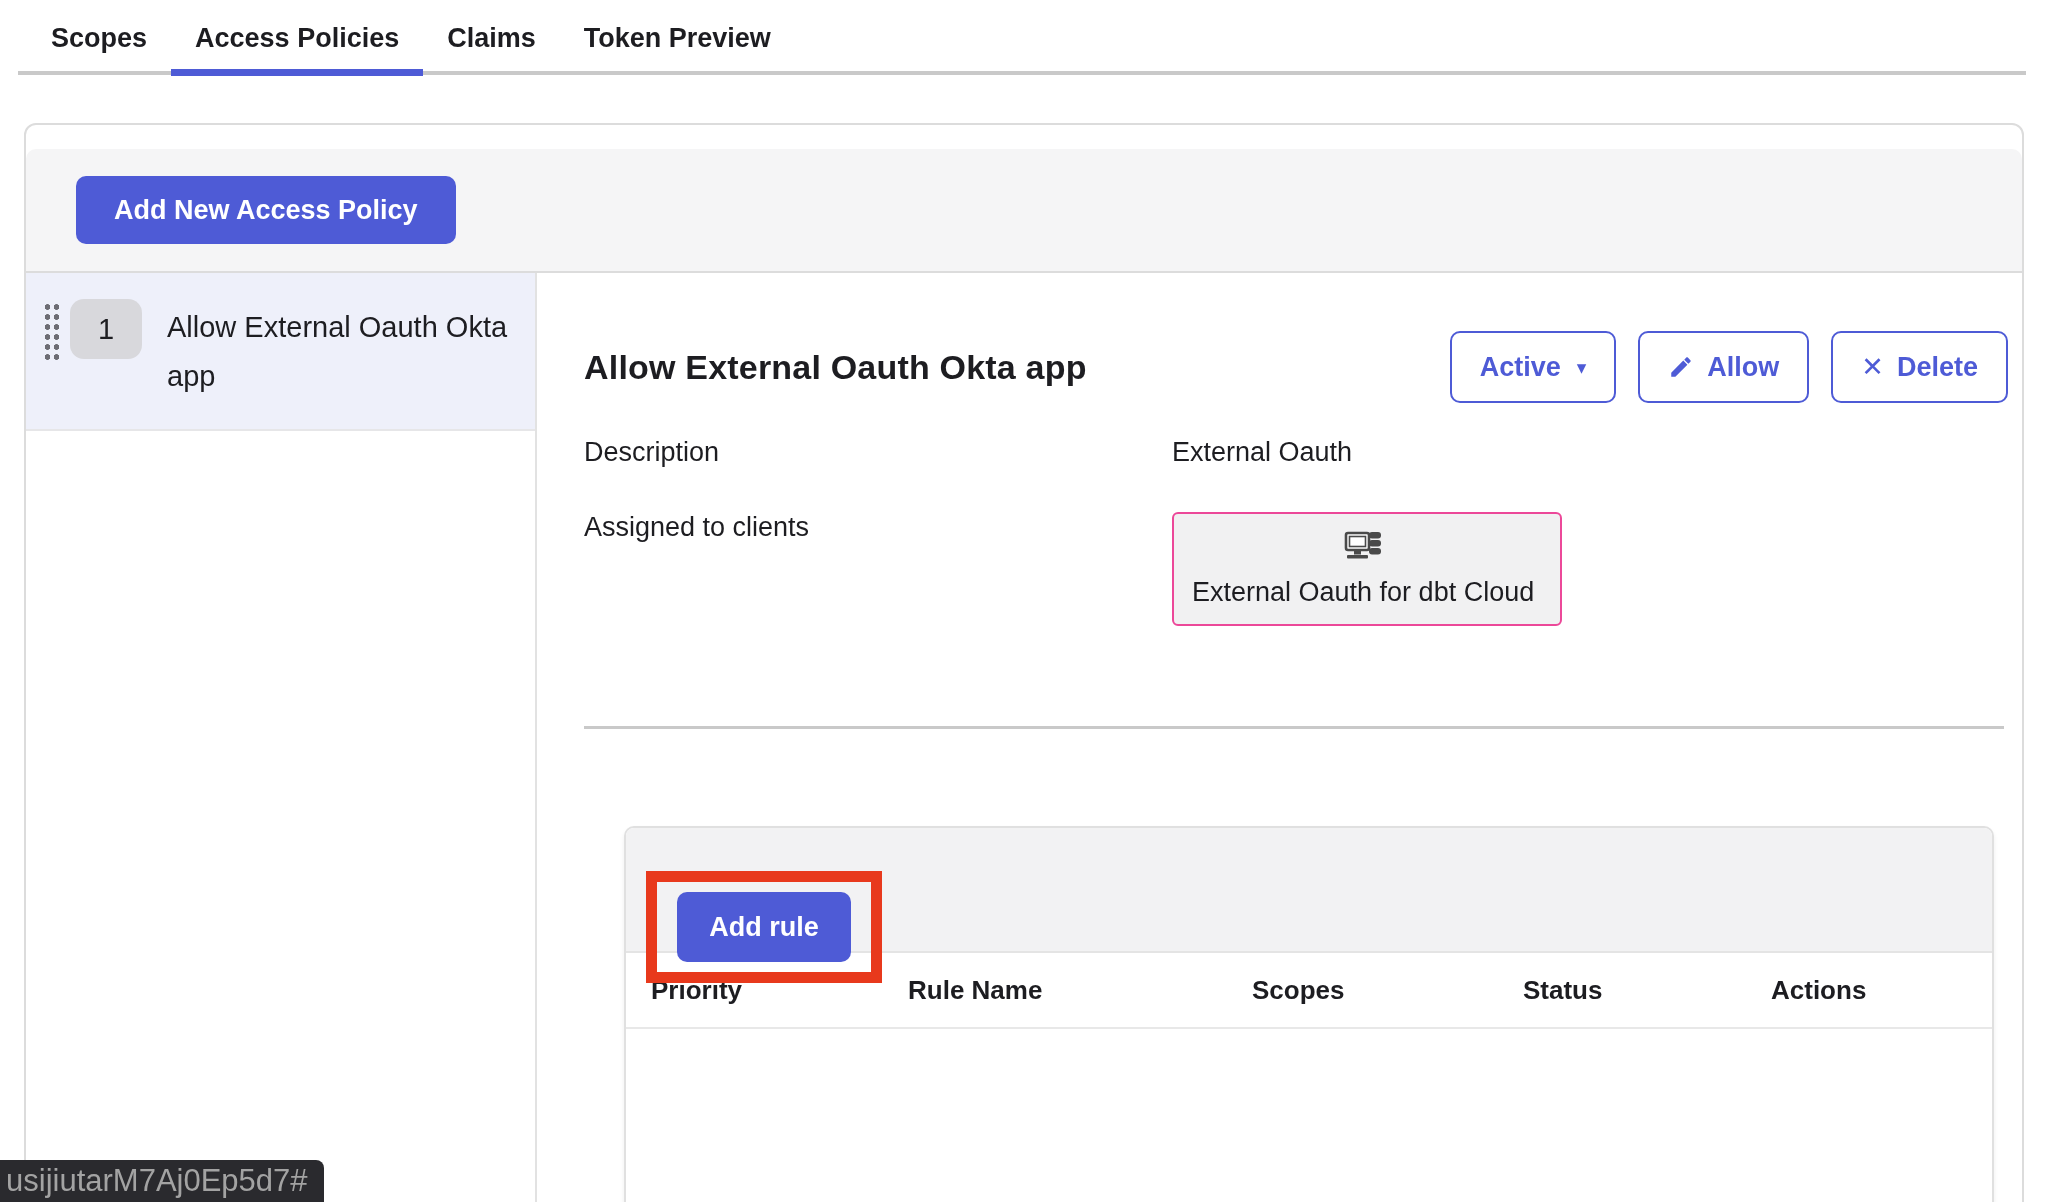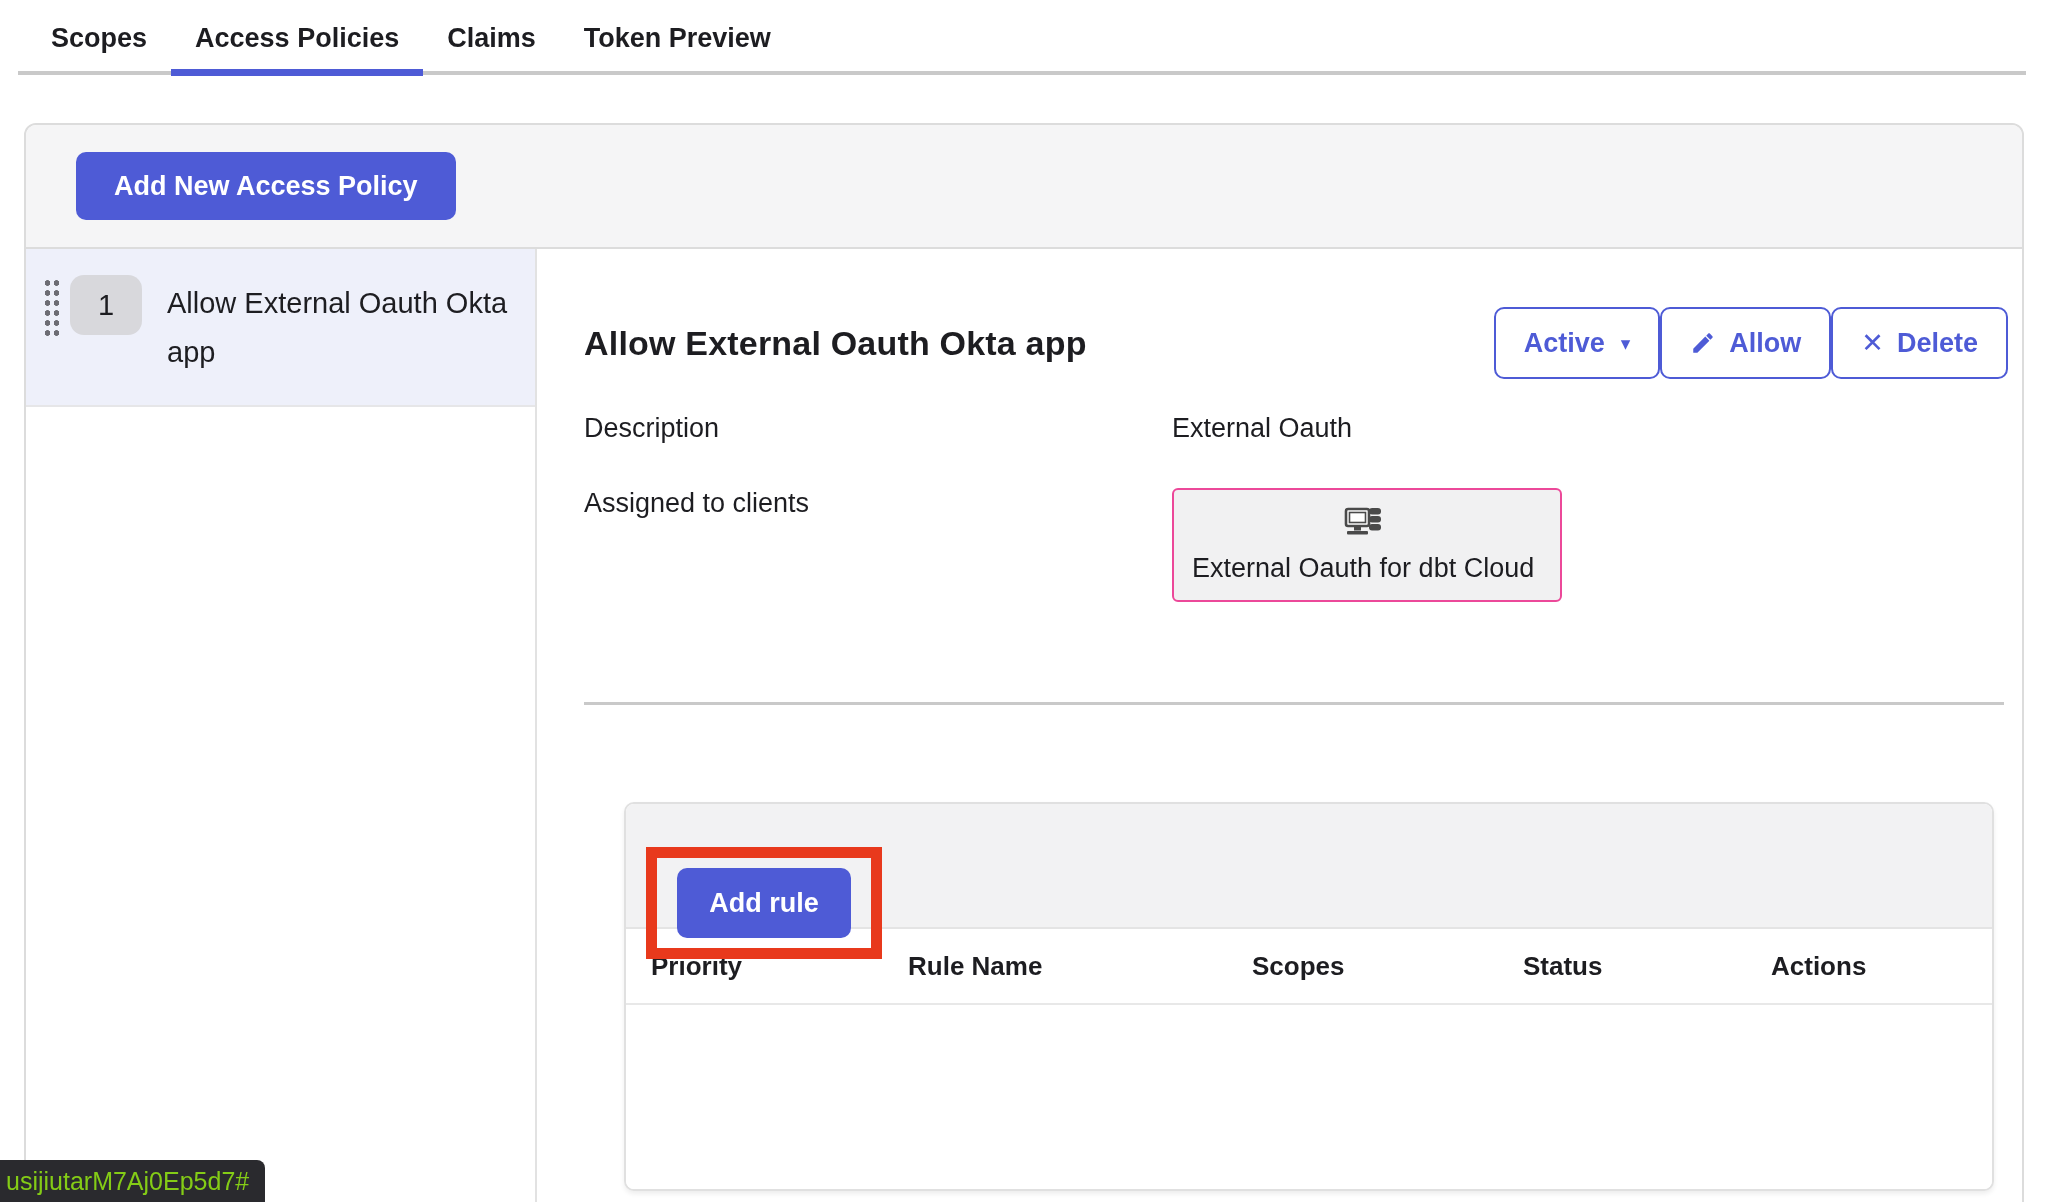--- a/index.html
+++ b/index.html
@@ -12,21 +12,21 @@
   .tabbar-line { position:absolute; left:18px; top:71px; width:2008px; height:4px; background:#c9c9c9; }
   .tab { position:relative; display:flex; align-items:center; height:76px; padding:0 24px;
          font-size:27px; font-weight:700; cursor:pointer; white-space:nowrap; z-index:2; }
   .tab .underline { display:none; }
   .tab.active .underline { display:block; position:absolute; left:0; right:0; bottom:0; height:7px; background:#4e5bd6; }
 
   
   .card { position:absolute; left:24px; top:123px; width:2000px; height:1300px;
           border:2px solid #dcdcdc; border-radius:12px; background:#fff; }
   .card-head { height:124px; background:#f5f5f6; border-bottom:2px solid #dcdcdc;
-               border-radius:10px 10px 0 0; display:flex; align-items:center; padding-left:50px; }
+               border-radius:10px 10px 0 0; display:flex; align-items:center; padding-left:50px;margin-top:24px; }
   .btn-primary { display:inline-flex; align-items:center; justify-content:center;
                  background:#4e5bd6; color:#fff; font-size:27px; font-weight:700;
                  border:none; border-radius:10px; height:68px; padding:0 38px; cursor:pointer;
                  font-family:inherit; }
   .card-body { display:flex; height:1172px; }
 
   
   .sidebar { width:511px; border-right:2px solid #e2e2e2; flex:none; }
   .policy-item { display:flex; align-items:flex-start; background:#eef0fa;
                  border-bottom:2px solid #e6e6e8; padding:26px 14px 28px 16px; cursor:pointer; }
@@ -35,21 +35,21 @@
                background-size:9px 10px; background-position:1px 1px; }
   .prio-badge { width:72px; height:60px; background:#d8d8dc; border-radius:14px; flex:none;
                 display:flex; align-items:center; justify-content:center;
                 font-size:29px; margin-left:10px; }
   .policy-name { margin-left:25px; font-size:29px; line-height:49px; padding-top:4px; }
 
   
   .detail { flex:1; padding:58px 14px 0 47px; }
   .detail-header { display:flex; align-items:center; justify-content:space-between; }
   .detail-title { font-size:34px; font-weight:600; letter-spacing:.2px; }
-  .btn-group { display:flex; }
+  .btn-group { display:flex; gap:22px; }
   .btn-outline { display:inline-flex; align-items:center; justify-content:center; gap:13px;
                  height:72px; padding:0 28px; background:#fff; border:2px solid #4e5bd6;
                  border-radius:10px; color:#4e5bd6; font-size:27px; font-weight:700;
                  cursor:pointer; font-family:inherit; white-space:nowrap; }
   .btn-outline .caret { font-size:19px; margin-left:3px; }
   .btn-outline svg { display:block; }
 
   .info-grid { display:grid; grid-template-columns:588px 1fr; row-gap:44px;
                margin-top:34px; align-items:start; }
   .info-label, .info-value { font-size:27px; }
@@ -70,21 +70,21 @@
   .btn-addrule { height:70px; padding:0 32px; font-size:27px; }
   .rules-table-header { display:flex; align-items:center; height:76px;
                         border-bottom:2px solid #e8e8e8; padding:0 25px;
                         font-size:26px; font-weight:700; }
   .col-priority { width:257px; } .col-rulename { width:344px; } .col-scopes { width:271px; }
   .col-status { width:248px; } .col-actions { flex:1; }
   .rules-table-body { height:184px; border-radius:0 0 8px 8px; background:#fff; }
 
   
   .statusbar { position:absolute; left:0; bottom:0; height:42px; background:#2a2a2e;
-               color:#84cc16; font-size:25px; display:flex; align-items:center;
+               color:#a3a3a3; font-size:31px; display:flex; align-items:center;
                padding:0 16px 0 6px; border-radius:0 8px 0 0; z-index:5; white-space:nowrap; }
 </style>
 </head>
 <body>
 
 <div class="page">
 
   <div class="tabbar">
     <div class="tabbar-line"></div>
     <div class="tab">

